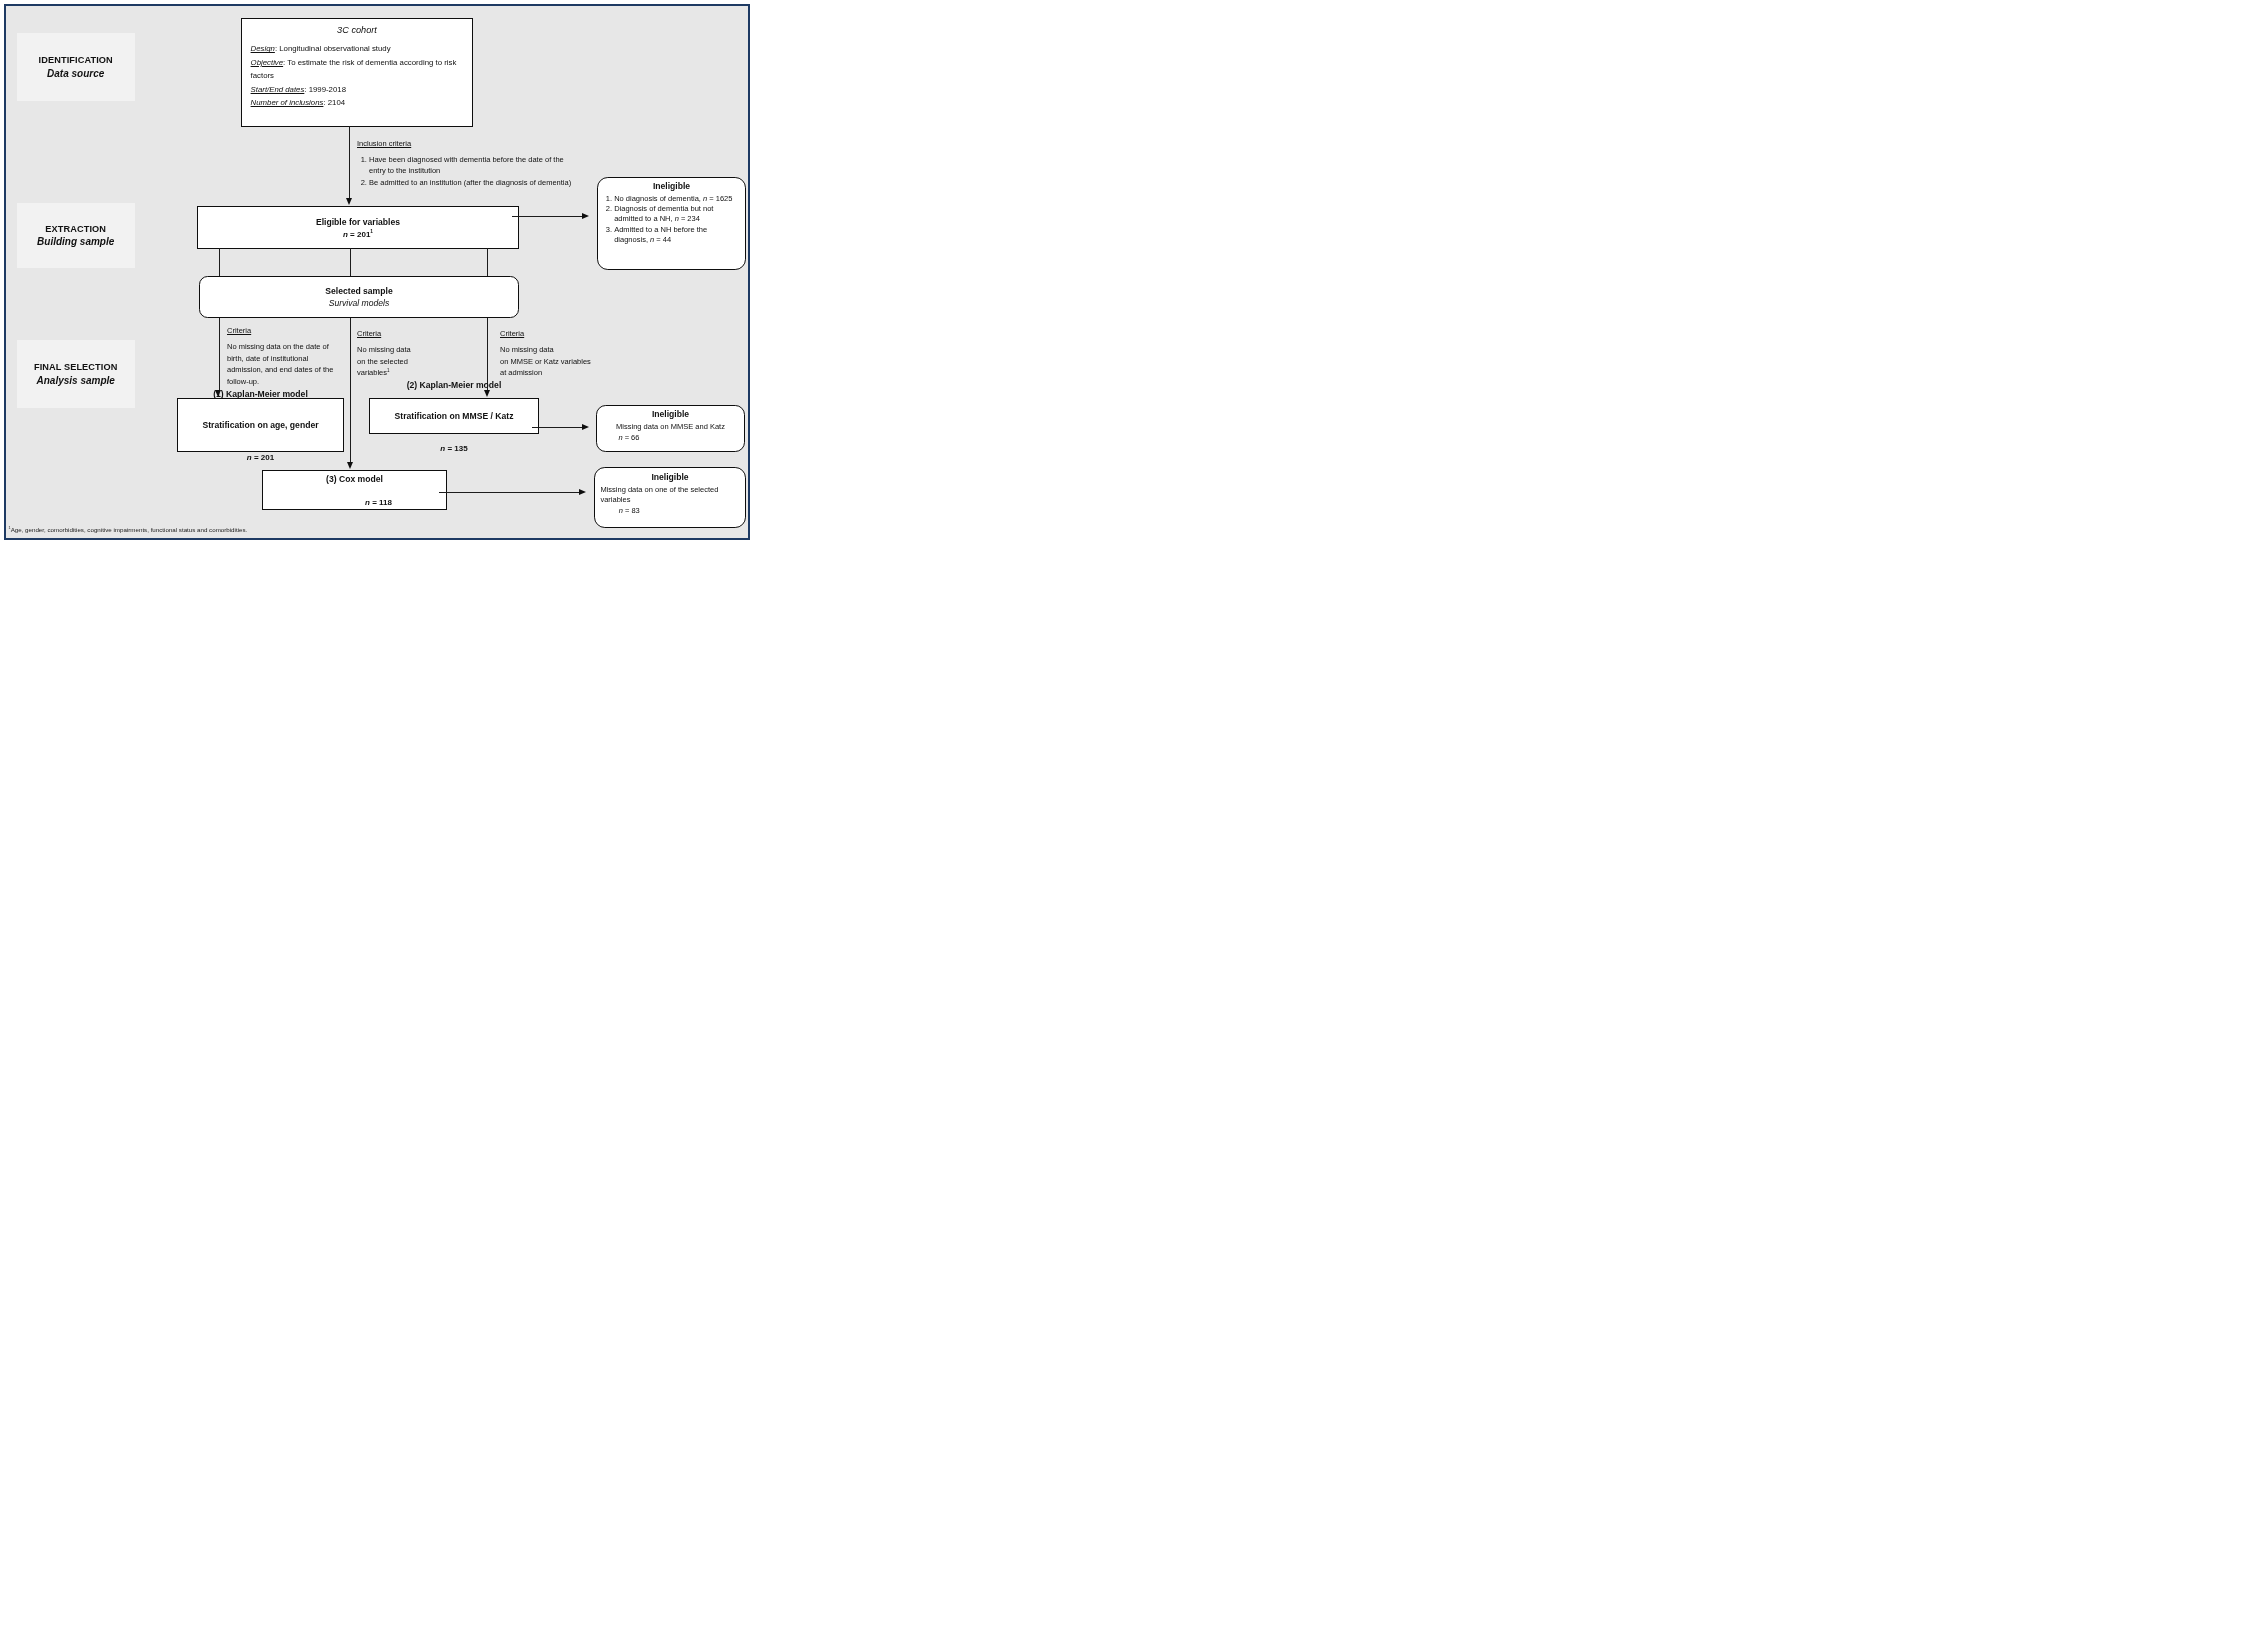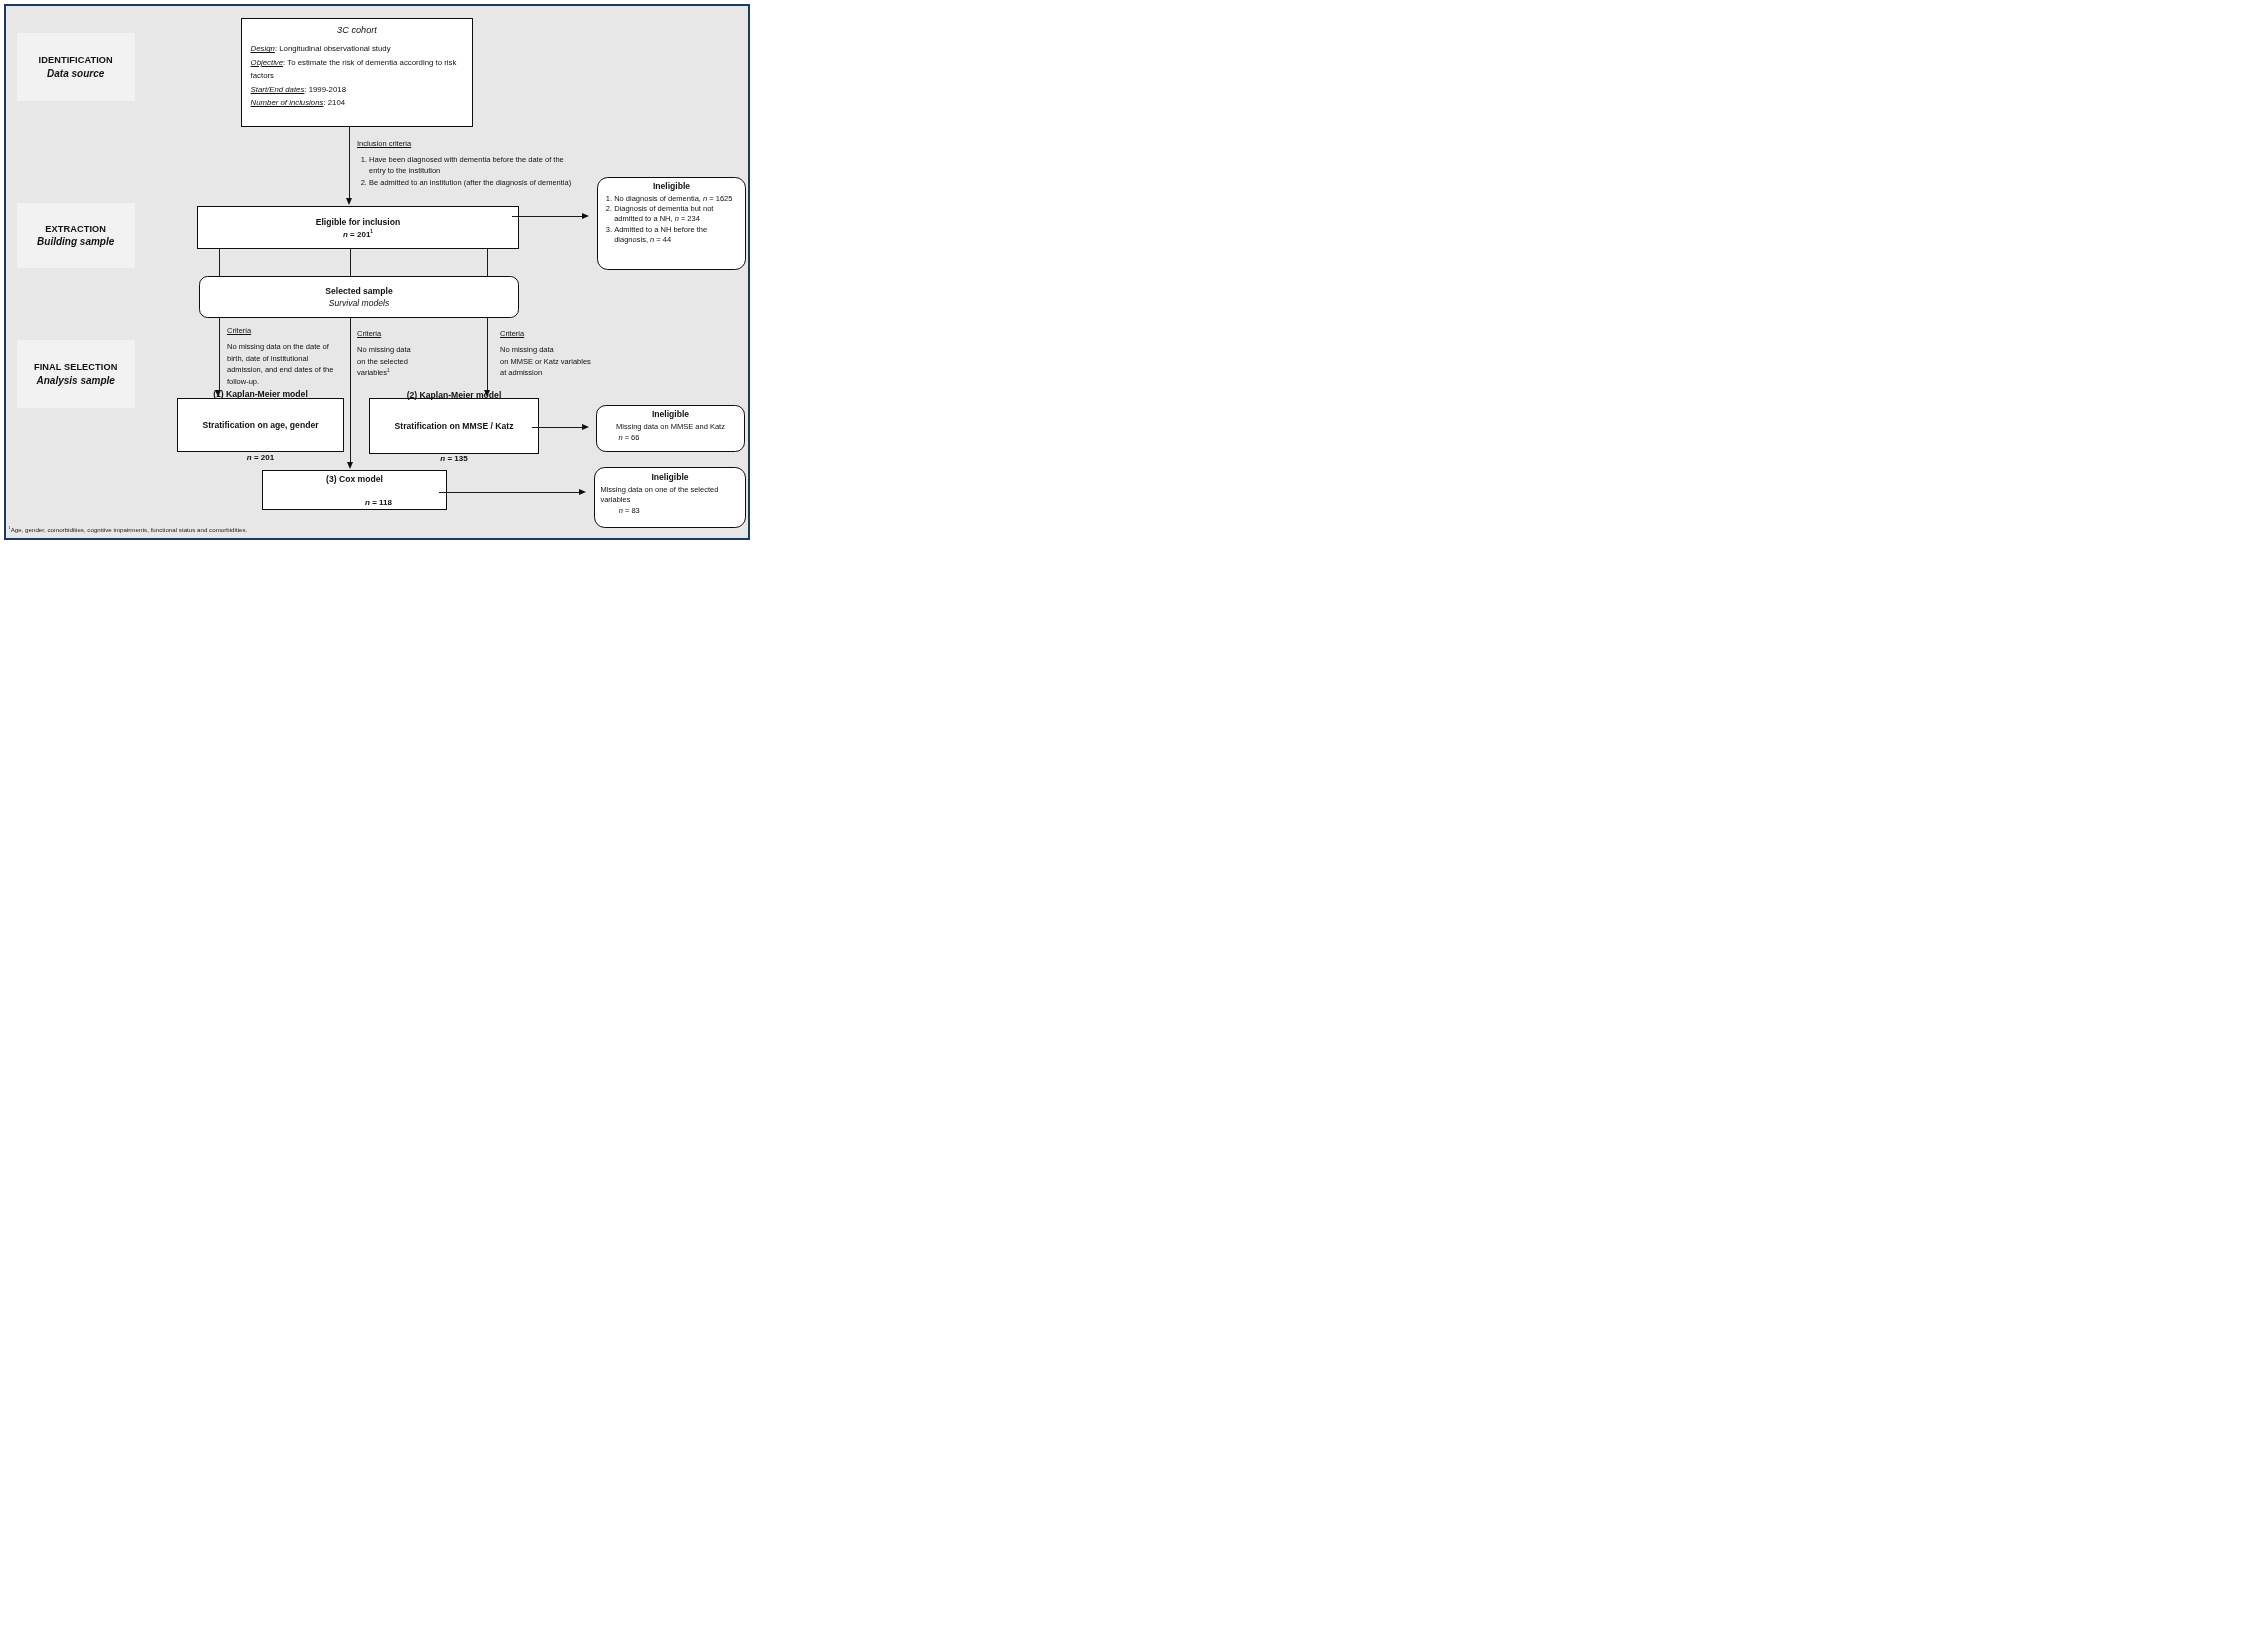--- a/index.html
+++ b/index.html
@@ -95,21 +95,21 @@
 
   <div class="annot" style="left:357px; top:138px; width:215px;">
     <div class="head">Inclusion criteria</div>
     <ol>
       <li>Have been diagnosed with dementia before the date of the entry to the institution</li>
       <li>Be admitted to an institution (after the diagnosis of dementia)</li>
     </ol>
   </div>
 
   <div class="box center-box" style="left:190px; top:206px; width:322px; height:43px;">
-    <div class="box-title">Eligible for inclusion</div>
+    <div class="box-title">Eligible for variables</div>
     <div class="n-line"><span class="i">n</span><span> = 201</span><sup>1</sup></div>
   </div>
 
   <div class="hline" style="left:512px; top:216px; width:71px; height:1.1px;"></div>
   <div class="arrow-right" style="left:582px; top:213px;"></div>
 
   <div class="box rounded inelig" style="left:590px; top:177px; width:149px; height:93px;">
     <div class="box-title">Ineligible</div>
     <ol>
       <li><span>No diagnosis of dementia, </span><span class="i">n</span><span> = 1625</span></li>
@@ -154,21 +154,21 @@
     <div>on MMSE or Katz variables</div>
     <div>at admission</div>
   </div>
 
   <div class="box center-box model-box" style="left:170px; top:398px; width:167px; height:54px;">
     <div class="box-title">(1) Kaplan-Meier model</div>
     <div class="box-title">Stratification on age, gender</div>
     <div class="n-line"><span class="i">n</span><span> = 201</span></div>
   </div>
 
-  <div class="box center-box model-box" style="left:362px; top:398px; width:170px; height:56px;">
+  <div class="box center-box model-box" style="left:362px; top:398px; width:170px; height:36px;">
     <div class="box-title">(2) Kaplan-Meier model</div>
     <div class="box-title">Stratification on MMSE / Katz</div>
     <div class="n-line"><span class="i">n</span><span> = 135</span></div>
   </div>
 
   <div class="hline" style="left:532px; top:427px; width:51px; height:1.1px;"></div>
   <div class="arrow-right" style="left:582px; top:424px;"></div>
 
   <div class="box rounded inelig" style="left:589px; top:405px; width:149px; height:47px; border-radius:9.7px;">
     <div class="box-title">Ineligible</div>

